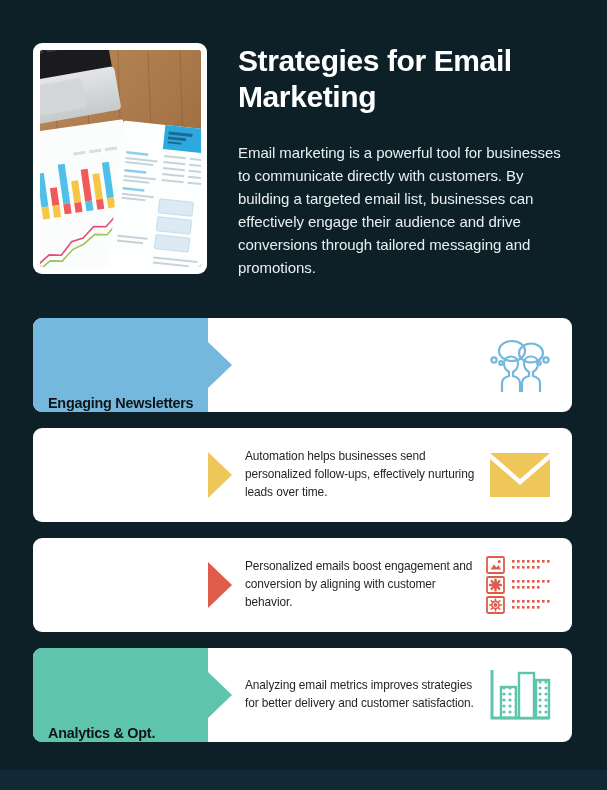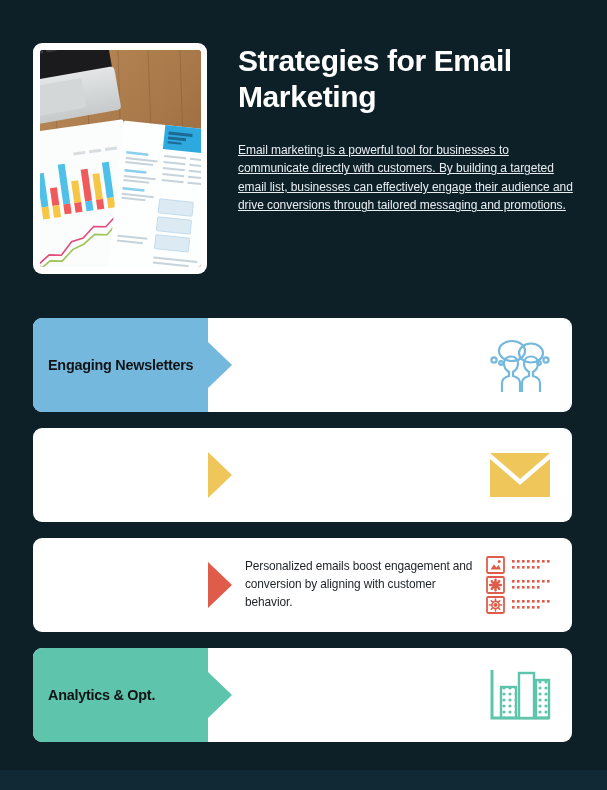--- a/index.html
+++ b/index.html
@@ -55,24 +55,23 @@
   .hero-title {
     color:#ffffff;
     font-size:30px;
     font-weight:bold;
     line-height:1.20;
     letter-spacing:-0.4px;
   }
   .hero-body {
     margin-top:26px;
     color:#e9eef1;
-    font-size:12px;
+    font-size:15px;
     line-height:1.54;
     letter-spacing:-0.05px;
-    text-decoration:underline;
   }
   .hero-sub {
     margin-top:25px;
     color:#ffffff;
     font-size:12.2px;
     font-weight:bold;
     letter-spacing:-0.1px;
   }
 
   
@@ -89,21 +88,21 @@
     border-radius:9px;
   }
   .card:last-child { margin-bottom:0; }
 
   .card-label {
     position:absolute;
     left:0; top:0;
     width:175px; height:94px;
     border-radius:9px 0 0 9px;
     display:flex;
-    align-items:center;
+    align-items:flex-end;
     padding-left:15px;
   }
   .card-label-text {
     color:#111316;
     font-size:14.4px;
     font-weight:bold;
     line-height:1.28;
     letter-spacing:-0.25px;
   }
   .card-arrow {
@@ -290,20 +289,21 @@
         </svg>
       </div>
     </div>
 
     <div class="card">
       <div class="card-arrow">
         <svg width="24" height="46" viewBox="0 0 24 46" aria-hidden="true">
           <path d="M0 0 L24 23 L0 46 Z" fill="#eec65a"></path>
         </svg>
       </div>
+      <p class="card-desc">Automation helps businesses send personalized follow-ups, effectively nurturing leads over time.</p>
       <div class="card-icon">
         <svg width="60" height="44" viewBox="0 0 60 44" aria-hidden="true">
           <rect x="0" y="0" width="60" height="44" fill="#eec65a"></rect>
           <path d="M0 0 L30 26 L60 0 L60 6 L30 32 L0 6 Z" fill="#ffffff"></path>
         </svg>
       </div>
     </div>
 
     <div class="card">
       <div class="card-arrow">
@@ -410,20 +410,21 @@
 
     <div class="card">
       <div class="card-label" style="background:#5ec4ab;">
         <span class="card-label-text">Analytics &amp; Opt.</span>
       </div>
       <div class="card-arrow">
         <svg width="24" height="46" viewBox="0 0 24 46" aria-hidden="true">
           <path d="M0 0 L24 23 L0 46 Z" fill="#5ec4ab"></path>
         </svg>
       </div>
+      <p class="card-desc">Analyzing email metrics improves strategies for better delivery and customer satisfaction.</p>
       <div class="card-icon">
         <svg width="62" height="56" viewBox="0 0 62 56" aria-hidden="true">
           <defs>
             <pattern id="dots" width="6" height="6" patternUnits="userSpaceOnUse">
               <circle cx="3" cy="3" r="1.6" fill="#5ec4ab"></circle>
             </pattern>
           </defs>
           <path d="M3 3 L3 51 L60 51" stroke="#5ec4ab" stroke-width="3" fill="none"></path>
           <rect x="12" y="20" width="15" height="31" fill="url(#dots)" stroke="#5ec4ab" stroke-width="2.4"></rect>
           <rect x="30" y="6" width="15" height="45" fill="#ffffff" stroke="#5ec4ab" stroke-width="2.4"></rect>

